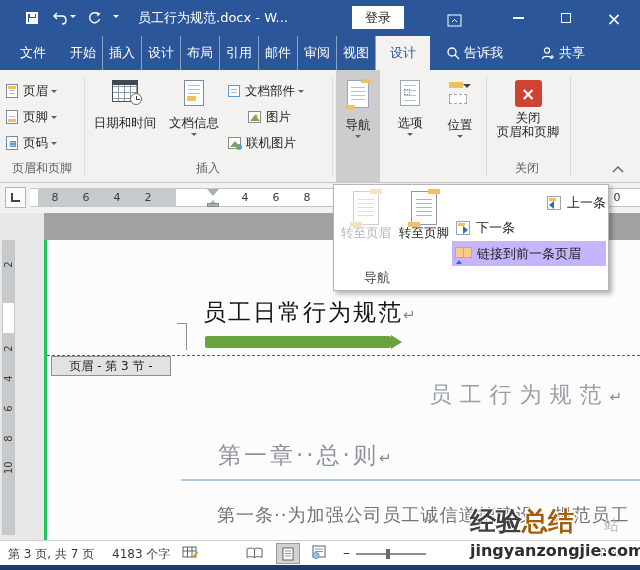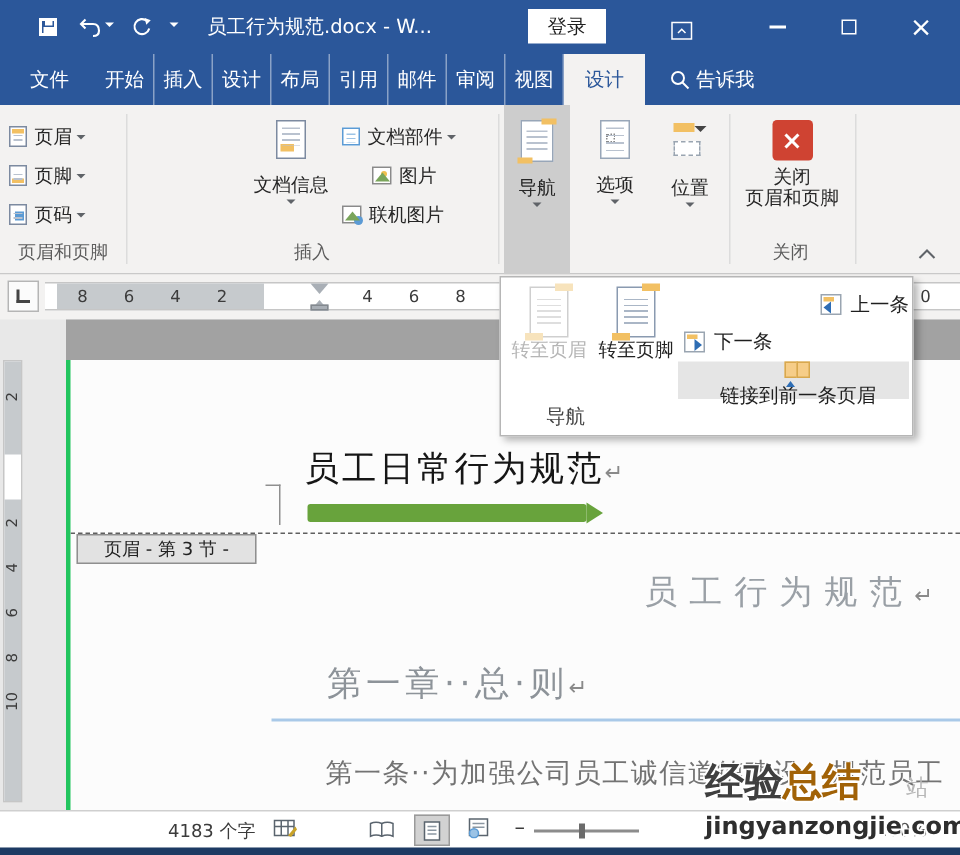--- a/index.html
+++ b/index.html
@@ -126,21 +126,21 @@
   .menubig .mico::after { content:""; position:absolute; left:4px; right:4px; top:7px; height:18px;
      background:repeating-linear-gradient(to bottom,#aab6c6 0 1px,transparent 1px 4px); }
   .menubig .mico::before { content:""; position:absolute; right:-4px; top:-3px; width:12px; height:5px; background:#f2c063; }
   .menubig .mico .corner { position:absolute; left:-4px; bottom:-3px; width:12px; height:5px; background:#f2c063; }
   .menubig.disabled { color:#b5b5b5; }
   .menubig.disabled .mico { border-color:#cfcfcf; }
   .menubig.disabled .mico::after { background:repeating-linear-gradient(to bottom,#dedede 0 1px,transparent 1px 4px); }
   .menubig.disabled .mico::before, .menubig.disabled .mico .corner { background:#f7e3bc; }
   .mrow { position:absolute; left:118px; width:154px; height:25px; display:flex; align-items:center; font-size:13px; color:#1f1f1f; }
   .mrow .rlbl { margin-left:6px; white-space:nowrap; }
-  .mrow.hl { background:#e5e5e5;flex-direction:column; }
+  .mrow.hl { background:#c4b5fd; }
   .pn { width:14px; height:14px; border:1px solid #9aa5b1; background:#fff; position:relative; margin-left:4px; flex:none; }
   .pn::before { content:""; position:absolute; left:1px; right:4px; top:1px; height:3px; background:#f2c063; }
   .pn.prev::after { content:""; position:absolute; left:-3px; bottom:0; width:0; height:0;
      border:4px solid transparent; border-right:5px solid #2e6db4; }
   .pn.next::after { content:""; position:absolute; right:-3px; bottom:0; width:0; height:0;
      border:4px solid transparent; border-left:5px solid #2e6db4; }
   .lnk { width:16px; height:14px; position:relative; margin-left:3px; flex:none; }
   .lnk::before { content:""; position:absolute; left:0; top:0; width:7px; height:9px; background:#f6cd88; border:1px solid #d8a84e; }
   .lnk::after { content:""; position:absolute; left:8px; top:0; width:7px; height:9px; background:#f6cd88; border:1px solid #d8a84e; }
   .lnk .up { position:absolute; left:1px; bottom:-3px; width:0; height:0; border:3px solid transparent; border-bottom:4px solid #2e6db4; }
@@ -223,20 +223,31 @@
     <div class="tab active" style="padding:0 14px;">设计</div>
     <div class="tab" style="margin-left:10px;">
       <span class="ticon">
           <svg width="14" height="14" viewBox="0 0 14 14">
             <circle cx="6" cy="6" r="4" stroke="#fff" stroke-width="1.3" fill="none"></circle>
             <line x1="9" y1="9" x2="13" y2="13" stroke="#fff" stroke-width="1.3"></line>
           </svg>
         </span>
       <span>告诉我</span>
     </div>
+    <div class="tab" style="margin-left:26px;">
+      <span class="ticon">
+          <svg width="14" height="14" viewBox="0 0 14 14">
+            <circle cx="6" cy="4.5" r="2.6" stroke="#fff" stroke-width="1.2" fill="none"></circle>
+            <path d="M1.5 13 C1.5 9.5 10.5 9.5 10.5 13" stroke="#fff" stroke-width="1.2" fill="none"></path>
+            <line x1="11" y1="9" x2="11" y2="13" stroke="#fff"></line>
+            <line x1="9" y1="11" x2="13" y2="11" stroke="#fff"></line>
+          </svg>
+        </span>
+      <span>共享</span>
+    </div>
   </div>
 
   <div id="ribbon">
 
     <div class="sbtn" style="left:6px;top:10px;">
       <span class="doc-ico i-top"></span>
       <span class="lbl">页眉</span>
         <span class="car"></span>
     </div>
     <div class="sbtn" style="left:6px;top:36px;">
@@ -245,20 +256,26 @@
         <span class="car"></span>
     </div>
     <div class="sbtn" style="left:6px;top:62px;">
       <span class="doc-ico i-num"></span>
       <span class="lbl">页码</span>
         <span class="car"></span>
     </div>
     <div class="grplabel" style="left:0;width:84px;top:90px;">页眉和页脚</div>
     <div class="vsep" style="left:84px;"></div>
 
+    <div class="bigbtn" style="left:87px;width:76px;">
+      <span class="cal" style="display:block;">
+          <span class="clockov"></span>
+        </span>
+      <div class="blbl" style="margin-top:14px;">日期和时间</div>
+    </div>
     <div class="bigbtn" style="left:166px;width:56px;">
       <span class="docinfo" style="display:block;"></span>
       <div class="blbl" style="margin-top:10px;">文档信息</div>
       <div class="car bcar" style="display:block;"></div>
     </div>
     <div class="sbtn" style="left:228px;top:10px;">
       <span class="sqico"></span>
       <span class="lbl">文档部件</span>
         <span class="car"></span>
     </div>
@@ -377,20 +394,21 @@
     <div class="mrow hl" style="top:56px;">
       <span class="lnk">
           <span class="up"></span>
         </span>
       <span class="rlbl">链接到前一条页眉</span>
     </div>
     <div id="msec">导航</div>
   </div>
 
   <div id="statusbar">
+    <span class="stxt" style="left:8px;">第 3 页, 共 7 页</span>
     <span class="stxt" style="left:112px;">4183 个字</span>
     <span class="sico" style="left:182px;">
       <svg width="16" height="14" viewBox="0 0 16 14">
           <rect x="1" y="2" width="13" height="10" fill="#fff" stroke="#5a646e"></rect>
           <line x1="1" y1="6" x2="14" y2="6" stroke="#5a646e"></line>
           <line x1="5.5" y1="2" x2="5.5" y2="12" stroke="#5a646e"></line>
           <line x1="10" y1="2" x2="10" y2="12" stroke="#5a646e"></line>
           <path d="M10 12 L15 6 L16 8 L12 13 Z" fill="#c9a227"></path>
         </svg>
     </span>

